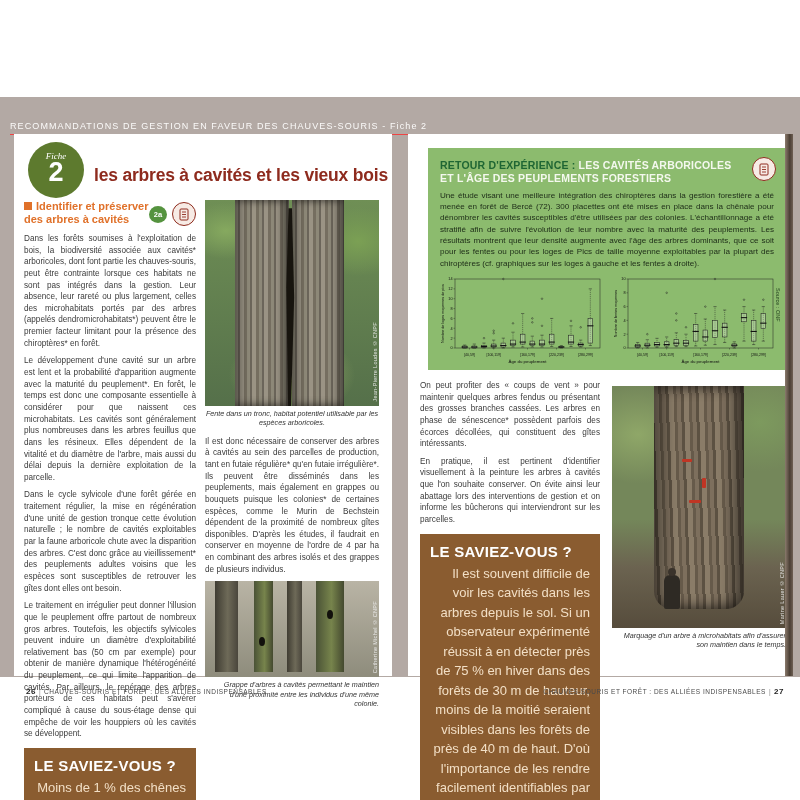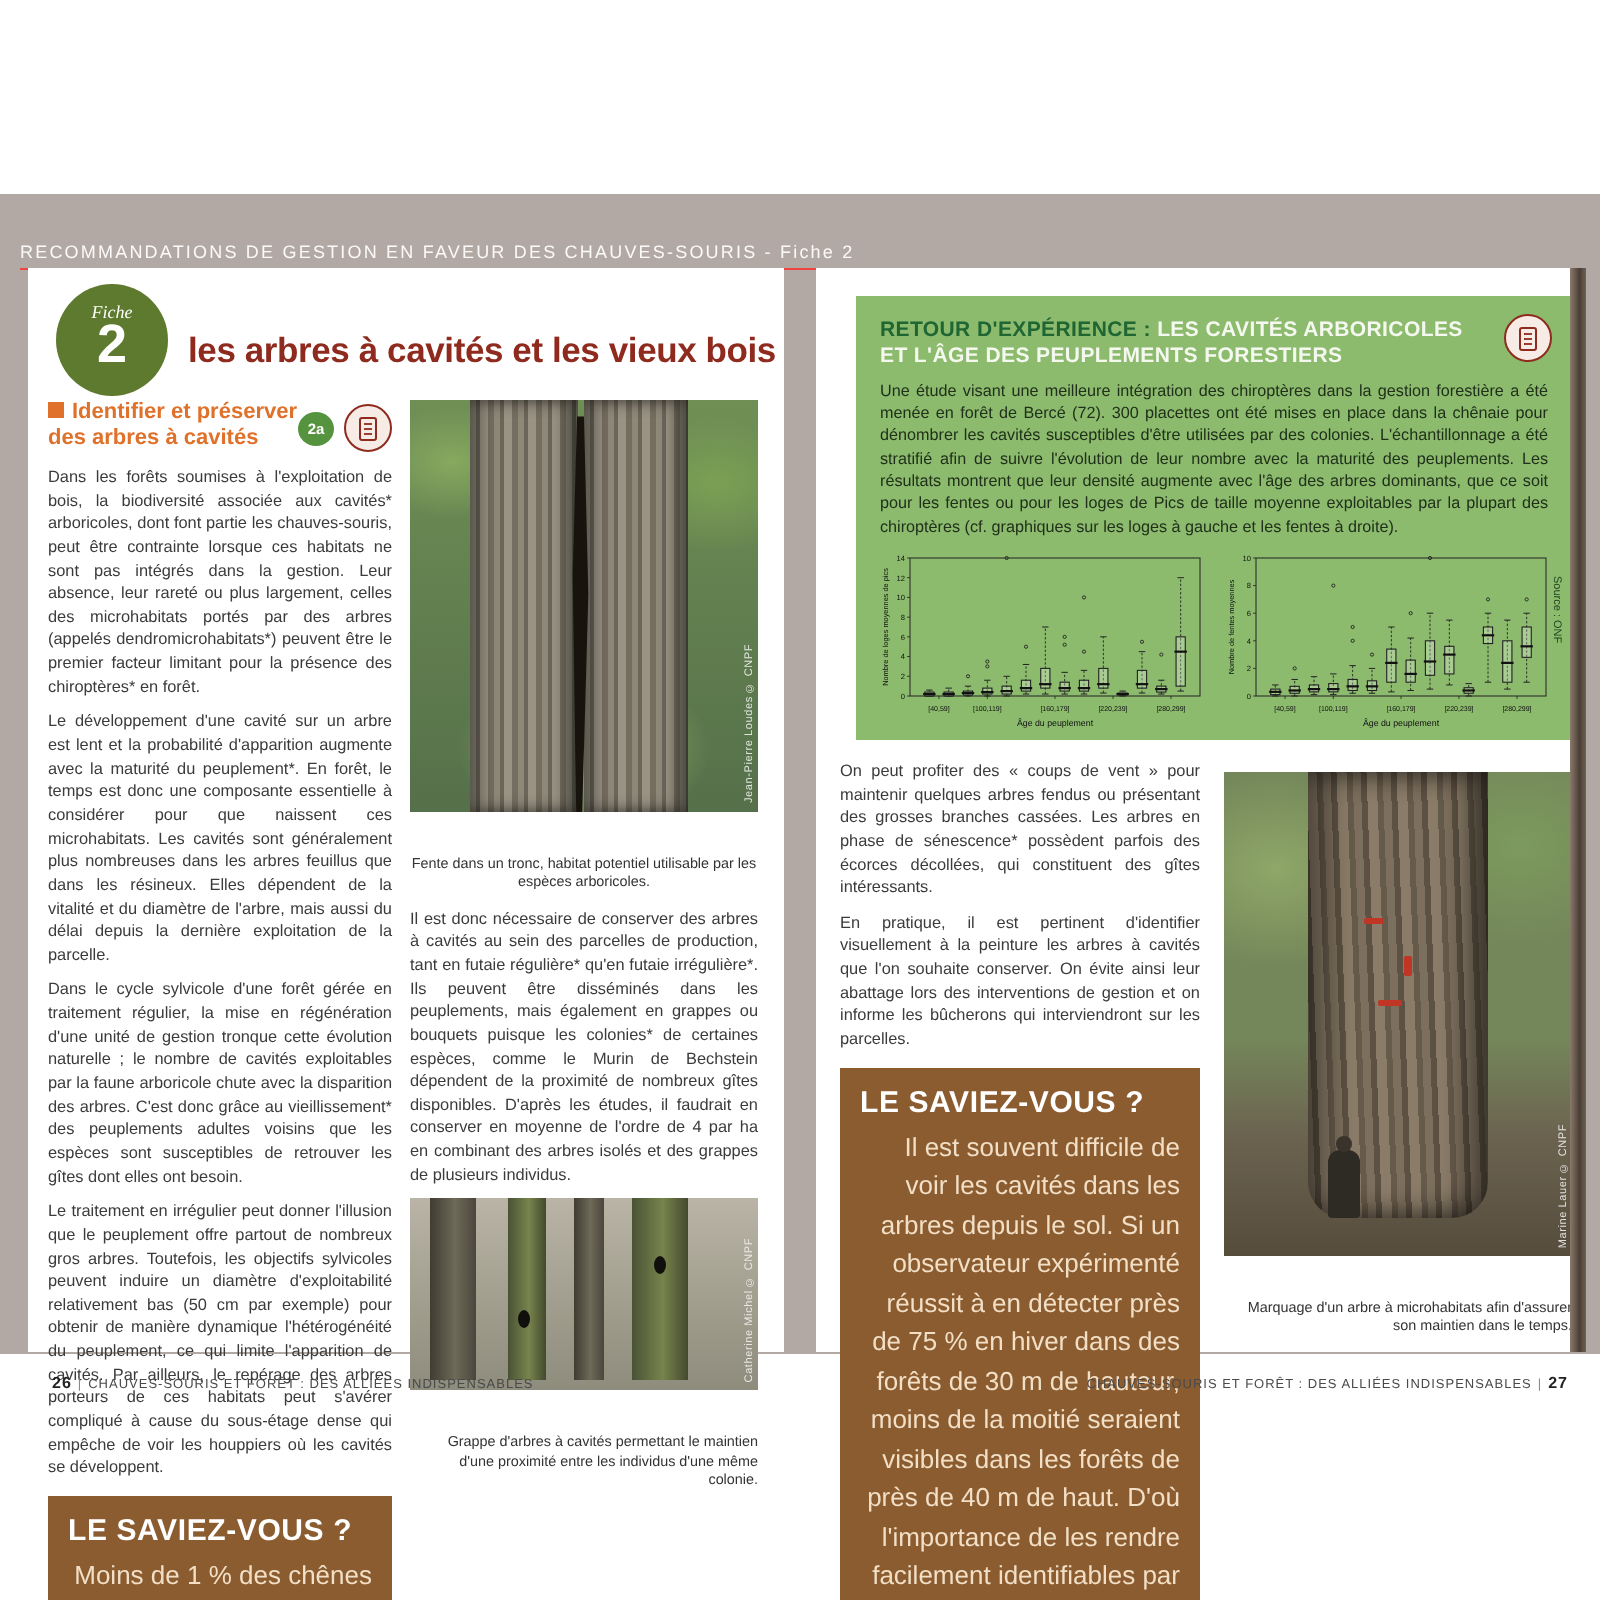--- a/index.html
+++ b/index.html
@@ -31,21 +31,21 @@
   .badges{display:flex;gap:5px;align-items:center;margin-top:2px;}
   .badge-2a{width:18px;height:17px;border-radius:50%;background:#55933f;color:#fff;font-size:7.5px;font-weight:bold;display:flex;align-items:center;justify-content:center;}
   .doc-circle{width:22px;height:22px;border-radius:50%;border:1.5px solid #8e2b1e;background:#f7ebe5;display:flex;align-items:center;justify-content:center;}
   p.body{font-size:8.2px;line-height:1.42;text-align:justify;color:#3b3b3b;margin:0 0 6px;}
   .saviez{background:#8a5c30;padding:9px 10px 10px;margin-top:8px;}
   .saviez-title{color:#ffffff;font-weight:bold;font-size:15px;letter-spacing:.3px;margin-bottom:4px;}
   .saviez p{font-size:13px;line-height:1.5;color:#f2dfc6;margin:0;text-align:right;}
 
   figure{margin:0;position:relative;overflow:hidden;}
   .credit{position:absolute;right:1px;bottom:4px;writing-mode:vertical-rl;transform:rotate(180deg);font-size:5.5px;color:#f0f0f0;letter-spacing:.3px;opacity:.9;}
-  figcaption,.caption{font-size:7.2px;color:#333;line-height:1.3;margin:21px 0 8px;}
+  figcaption,.caption{font-size:7.2px;font-style:italic;color:#333;line-height:1.3;margin:3px 0 8px;}
   .cap-center{text-align:center;}
   .cap-right{text-align:right;}
 
   
   .photo1{height:206px;background:
     radial-gradient(ellipse 60px 40px at 12% 15%,#86a95f 0,rgba(134,169,95,0) 70%),
     radial-gradient(ellipse 70px 50px at 88% 20%,#7ba054 0,rgba(123,160,84,0) 70%),
     radial-gradient(ellipse 90px 60px at 50% 85%,#9fb06a 0,rgba(159,176,106,0) 70%),
     linear-gradient(#6f8f55,#55704a);}
   .trunk{position:absolute;top:0;bottom:0;background:

